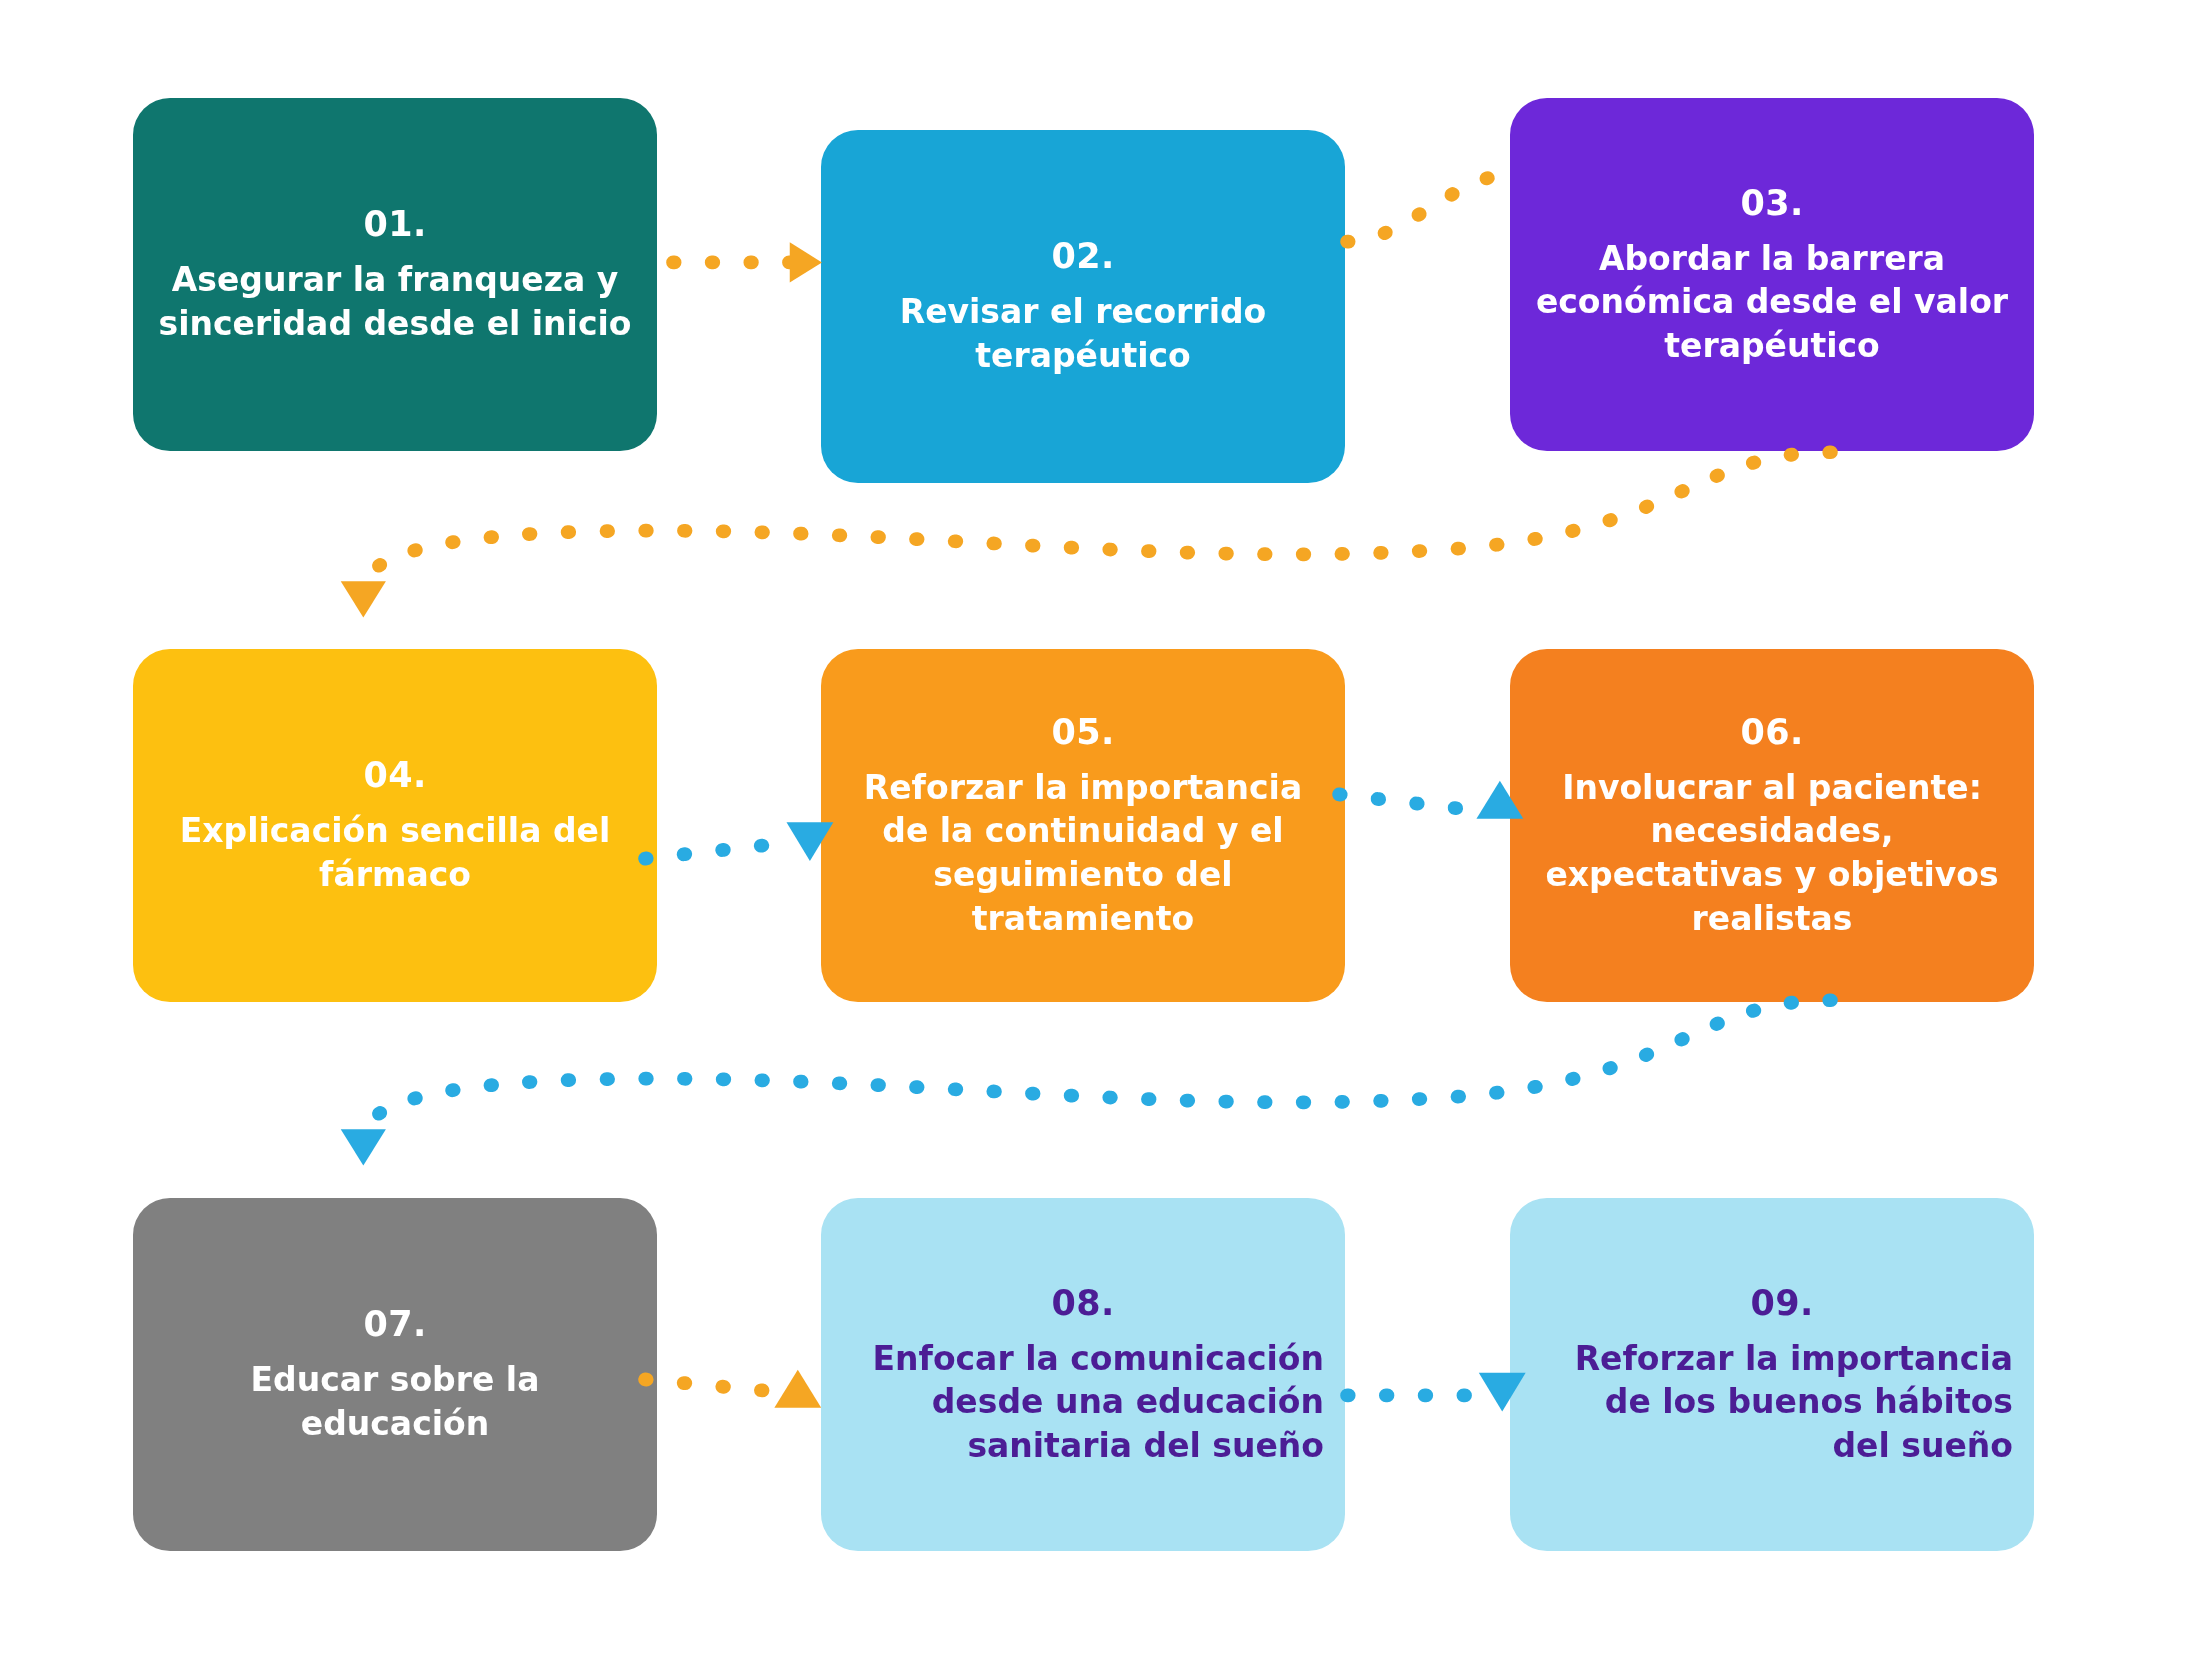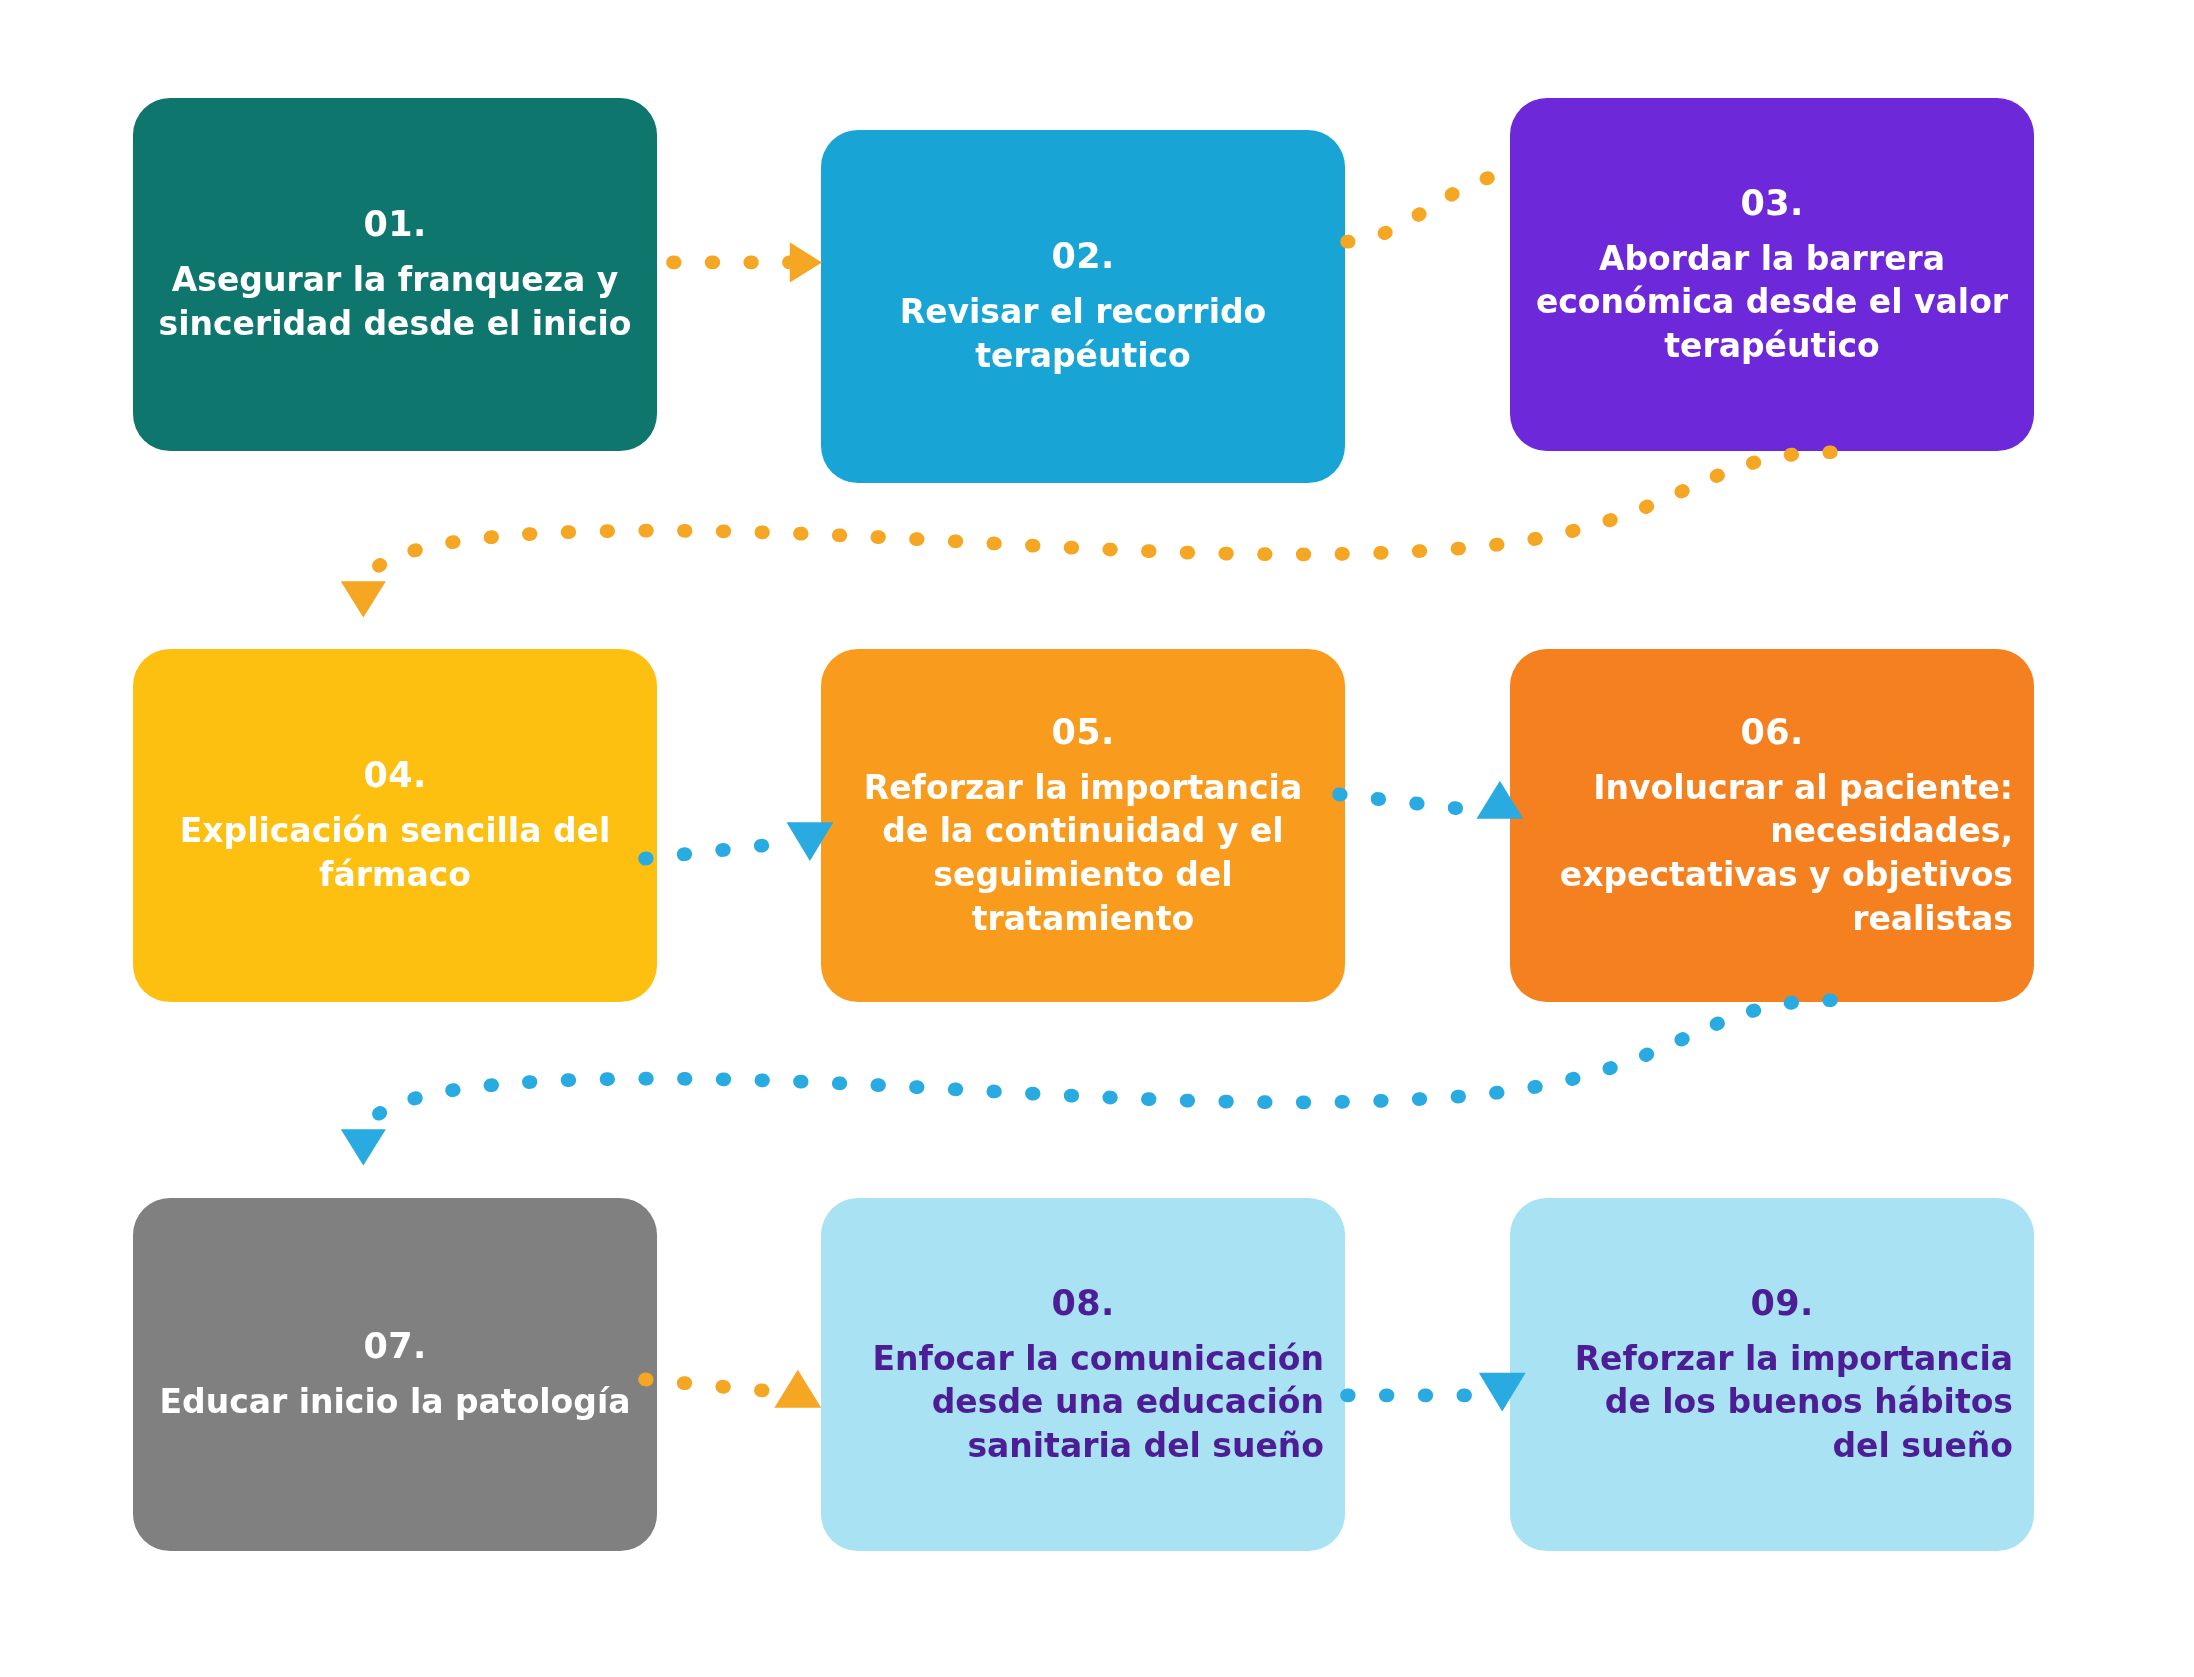--- a/index.html
+++ b/index.html
@@ -84,28 +84,28 @@
   <div class="card" style="left:133px; top:649px; width:524px; height:353px; background:#fdc010;">
     <div class="num">04.</div>
     <div class="txt">Explicación sencilla del fármaco</div>
   </div>
 
   <div class="card" style="left:821px; top:649px; width:524px; height:353px; background:#f99b1c;">
     <div class="num">05.</div>
     <div class="txt">Reforzar la importancia de la continuidad y el seguimiento del tratamiento</div>
   </div>
 
-  <div class="card" style="left:1510px; top:649px; width:524px; height:353px; background:#f4801f;text-align:right;">
+  <div class="card" style="left:1510px; top:649px; width:524px; height:353px; background:#f4801f;">
     <div class="num">06.</div>
     <div class="txt">Involucrar al paciente: necesidades, expectativas y objetivos realistas</div>
   </div>
 
   <div class="card" style="left:133px; top:1198px; width:524px; height:353px; background:#808080;">
     <div class="num">07.</div>
-    <div class="txt">Educar inicio la patología</div>
+    <div class="txt">Educar sobre la educación</div>
   </div>
 
   <div class="card dark-text" style="left:821px; top:1198px; width:524px; height:353px; background:#a9e2f3;">
     <div class="num">08.</div>
     <div class="txt">Enfocar la comunicación desde una educación sanitaria del sueño</div>
   </div>
 
   <div class="card dark-text" style="left:1510px; top:1198px; width:524px; height:353px; background:#a9e2f3;padding-left:41px;">
     <div class="num">09.</div>
     <div class="txt">Reforzar la importancia de los buenos hábitos del sueño</div>

